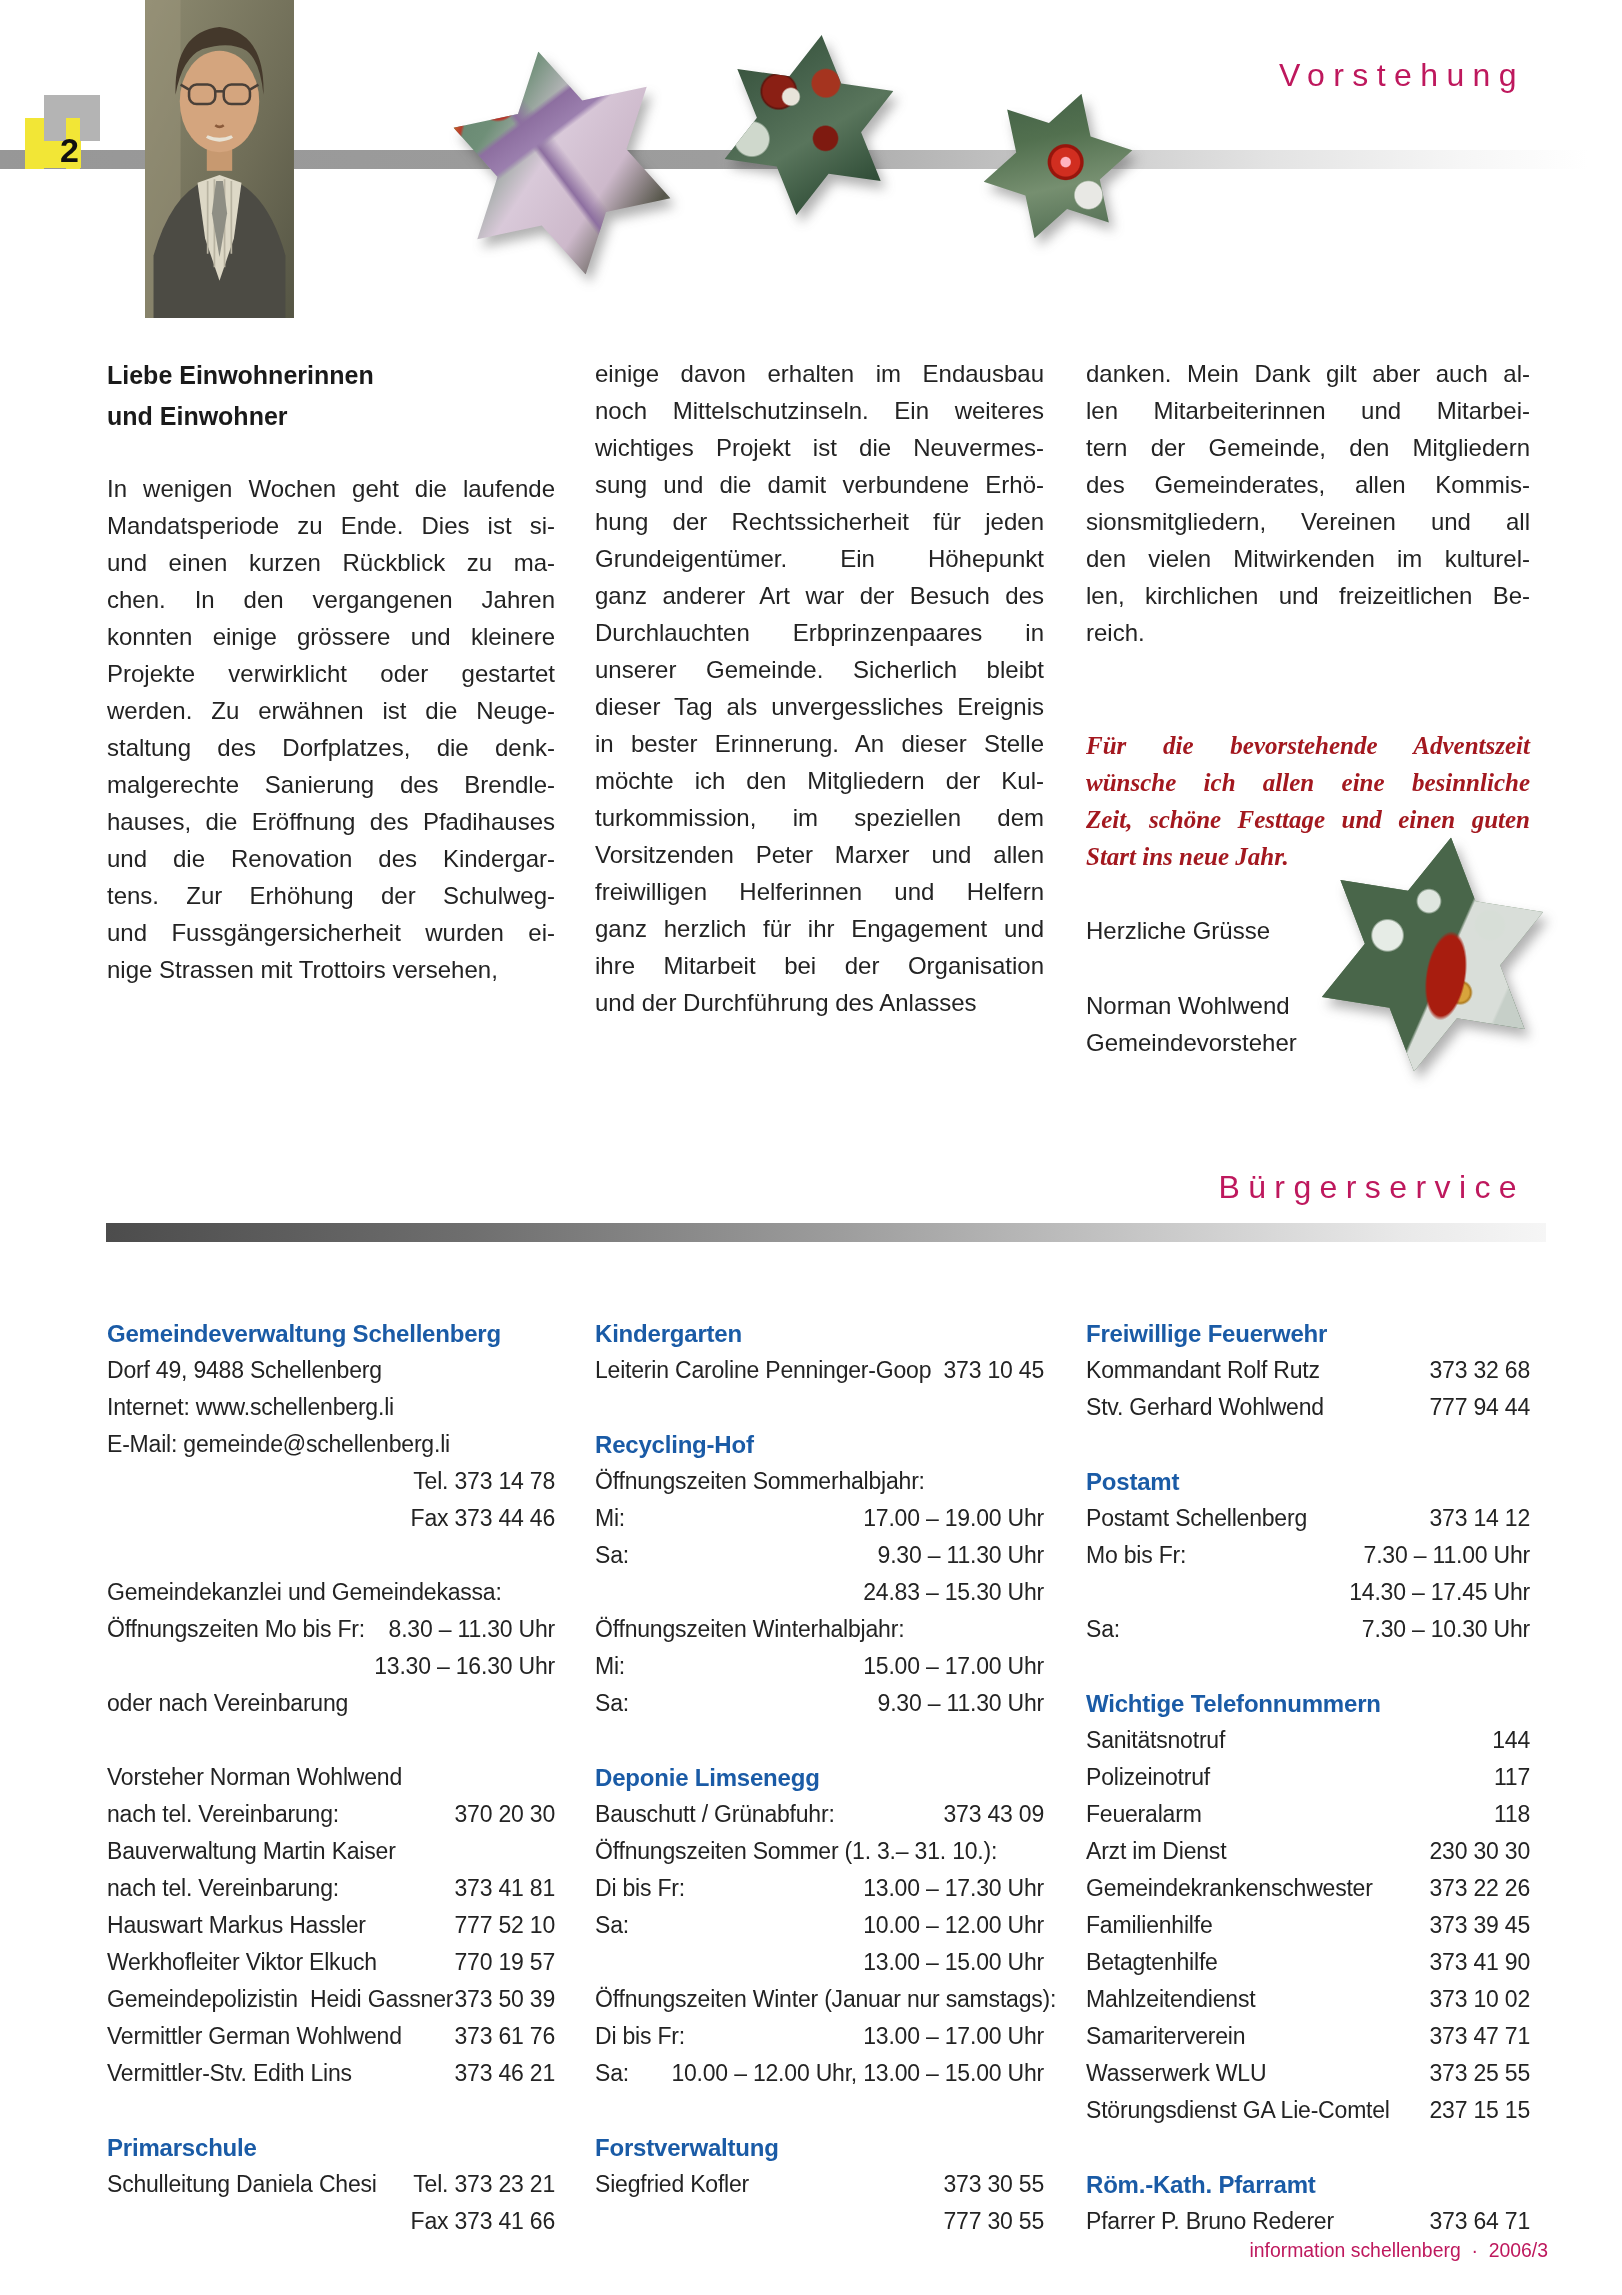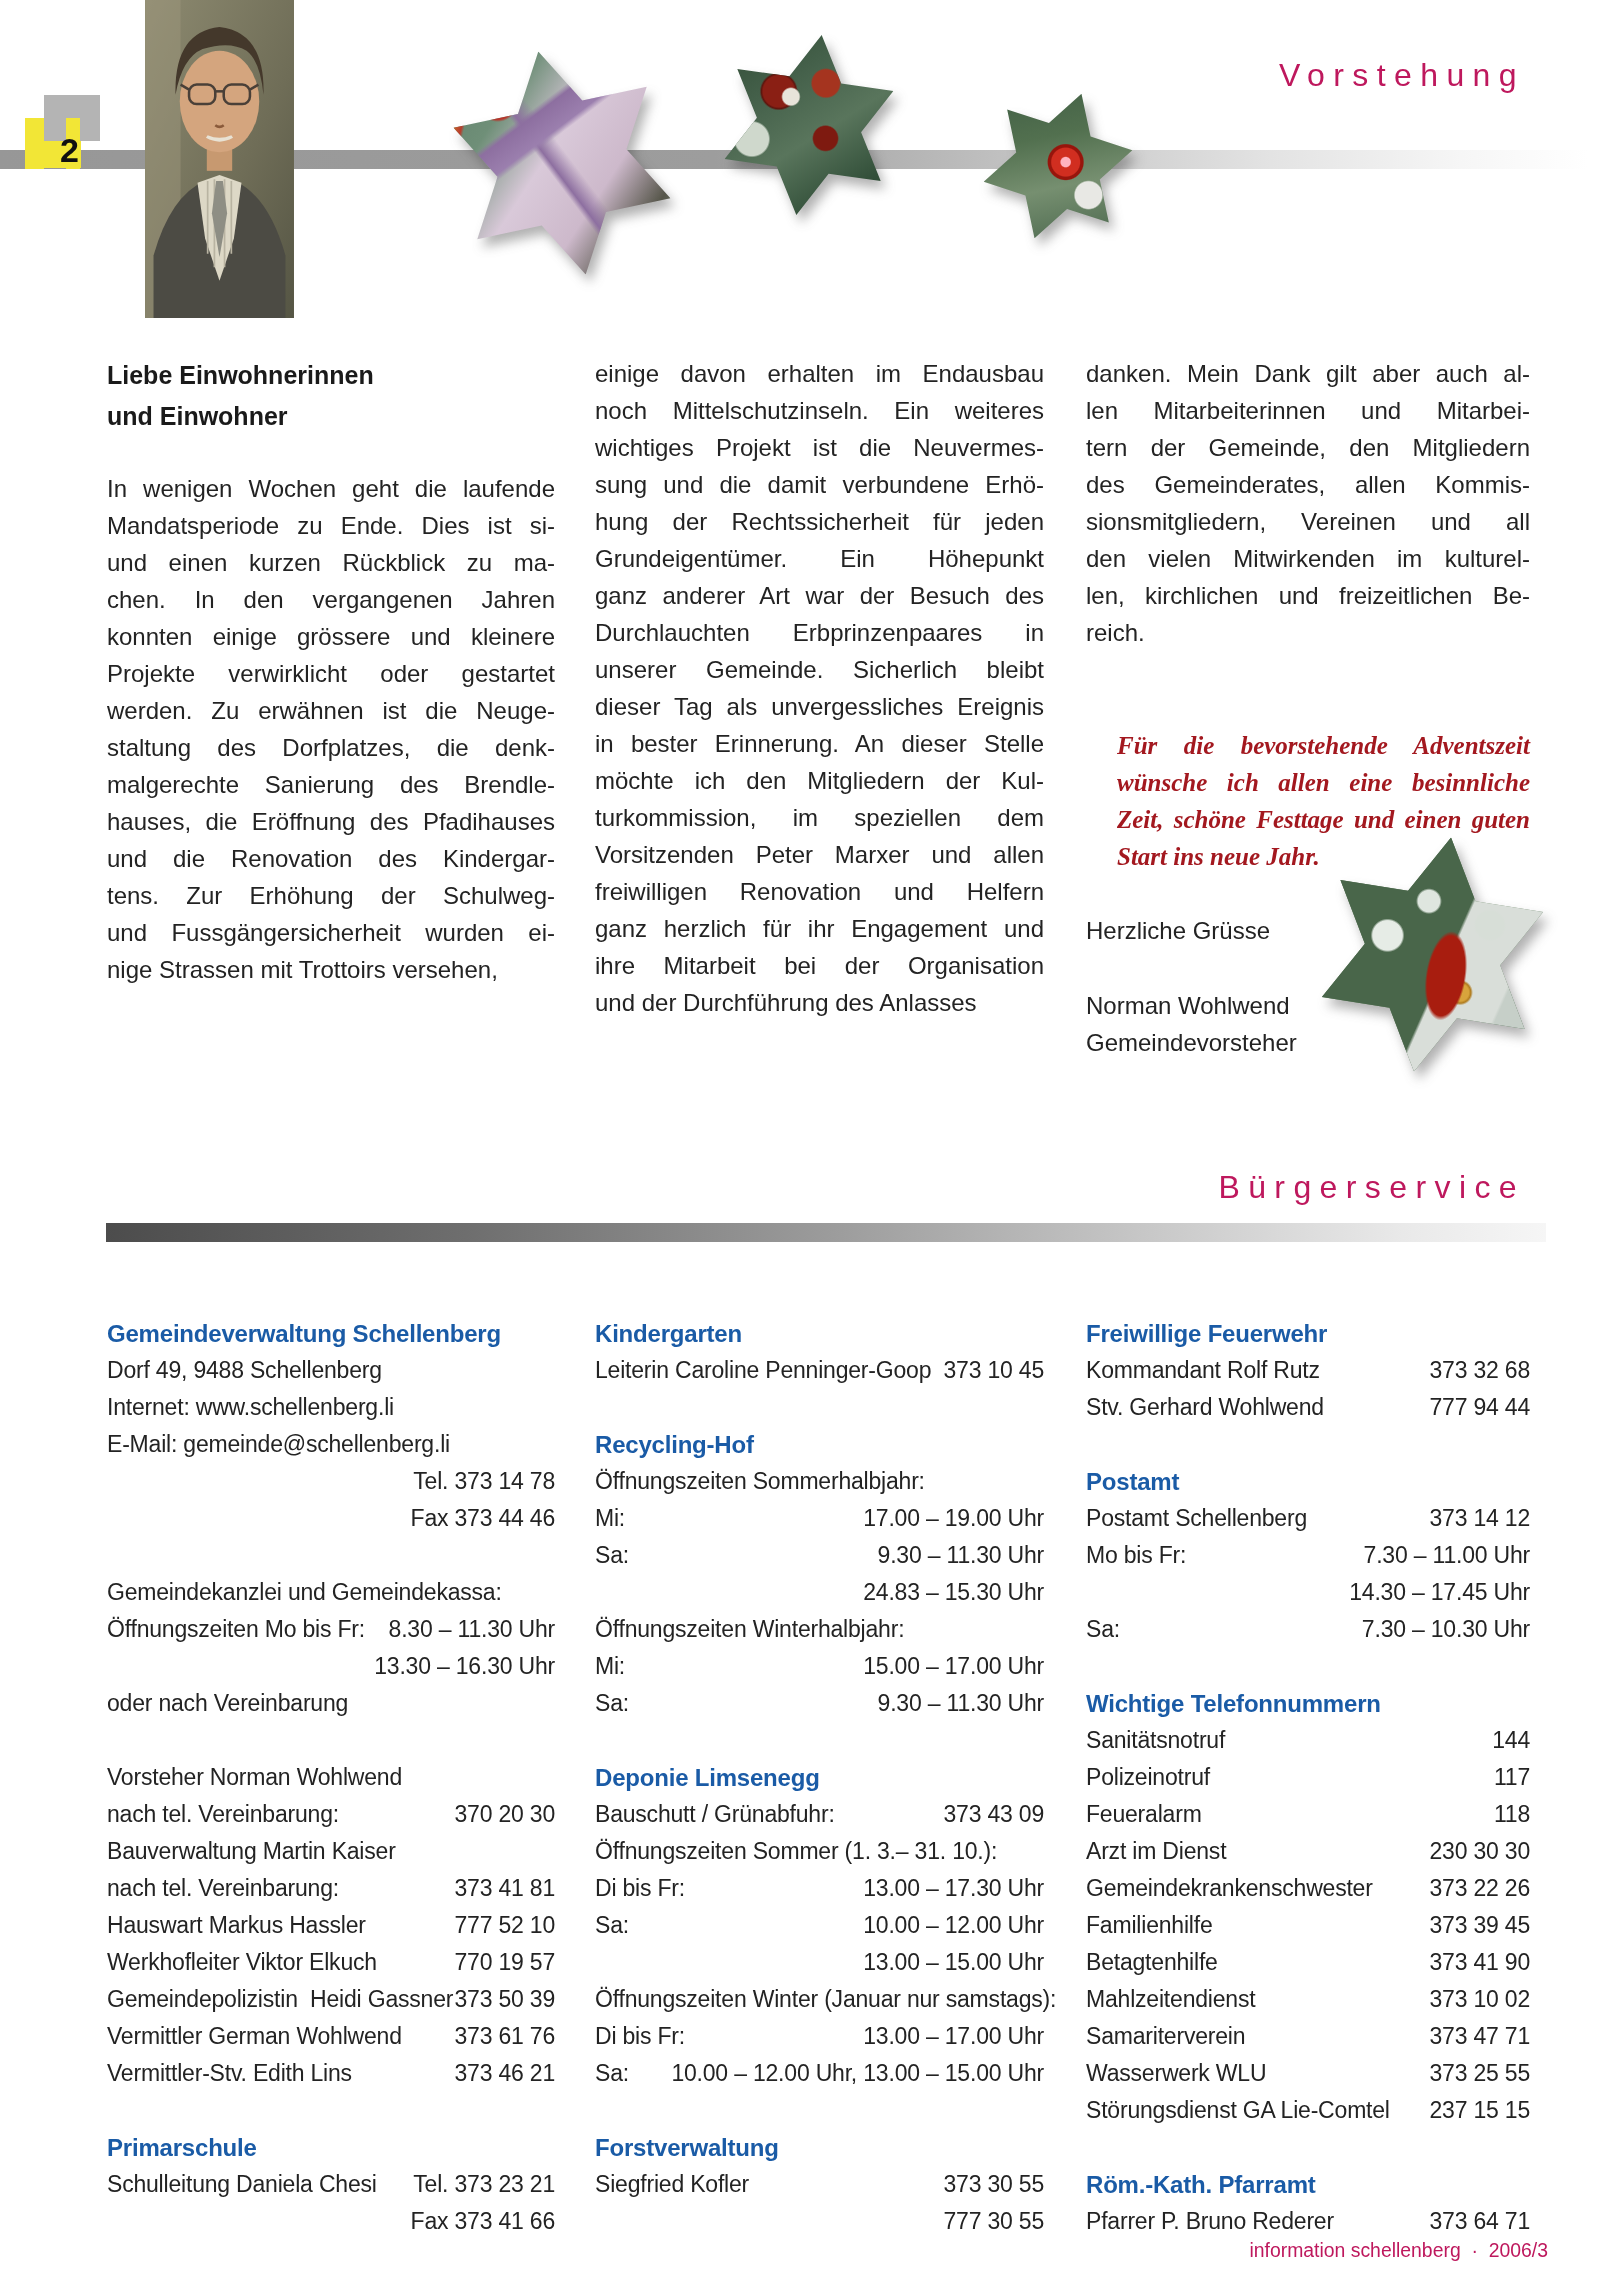--- a/index.html
+++ b/index.html
@@ -79,21 +79,21 @@
       linear-gradient(135deg, #3f5f42 0%, #567652 30%, #6b8766 50%, #49664a 75%, #35523a 100%);
   }
 
   
   .letter-col{z-index:2;}
   .hline{font-size:25px;font-weight:bold;line-height:41px;color:#1a1a1a;}
   .tline{font-size:24px;line-height:37px;height:37px;text-align:justify;text-align-last:justify;}
   .tline.last{text-align-last:left;}
   .quote .tline{
     font-family:"Liberation Serif",serif;font-style:italic;font-weight:bold;
-    font-size:25px;color:var(--accent-red);margin-left:31px;
+    font-size:25px;color:var(--accent-red);
   }
   .closing-line{font-size:24px;line-height:37px;}
 
   
   .service-bar{
     left:106px;top:1223px;width:1440px;height:18.6px;z-index:1;
     background:linear-gradient(to right,#4c4c4c 0,#6e6e6e 25%,#9b9b9b 50%,#c7c7c7 72%,#e9e9e9 90%,#f6f6f6 100%);
   }
   .svc-col{z-index:2;}
   .svc-row{height:37px;line-height:37px;display:flex;justify-content:space-between;font-size:23px;letter-spacing:-0.2px;}
@@ -195,21 +195,21 @@
       <div class="tline">hung der Rechtssicherheit für jeden</div>
       <div class="tline">Grundeigentümer.  Ein  Höhepunkt</div>
       <div class="tline">ganz anderer Art war der Besuch des</div>
       <div class="tline">Durchlauchten  Erbprinzenpaares  in</div>
       <div class="tline">unserer Gemeinde. Sicherlich bleibt</div>
       <div class="tline">dieser Tag als unvergessliches Ereignis</div>
       <div class="tline">in bester Erinnerung. An dieser Stelle</div>
       <div class="tline">möchte ich den Mitgliedern der Kul-</div>
       <div class="tline">turkommission,  im  speziellen  dem</div>
       <div class="tline">Vorsitzenden Peter Marxer und allen</div>
-      <div class="tline">freiwilligen Renovation und Helfern</div>
+      <div class="tline">freiwilligen Helferinnen und Helfern</div>
       <div class="tline">ganz herzlich für ihr Engagement und</div>
       <div class="tline">ihre Mitarbeit bei der Organisation</div>
       <div class="tline last">und der Durchführung des Anlasses</div>
     </div>
 </div>
 
 <div class="abs letter-col" style="left:1086px;top:355px;width:444px;">
   <div>
       <div class="tline">danken. Mein Dank gilt aber auch al-</div>
       <div class="tline">len Mitarbeiterinnen und Mitarbei-</div>

